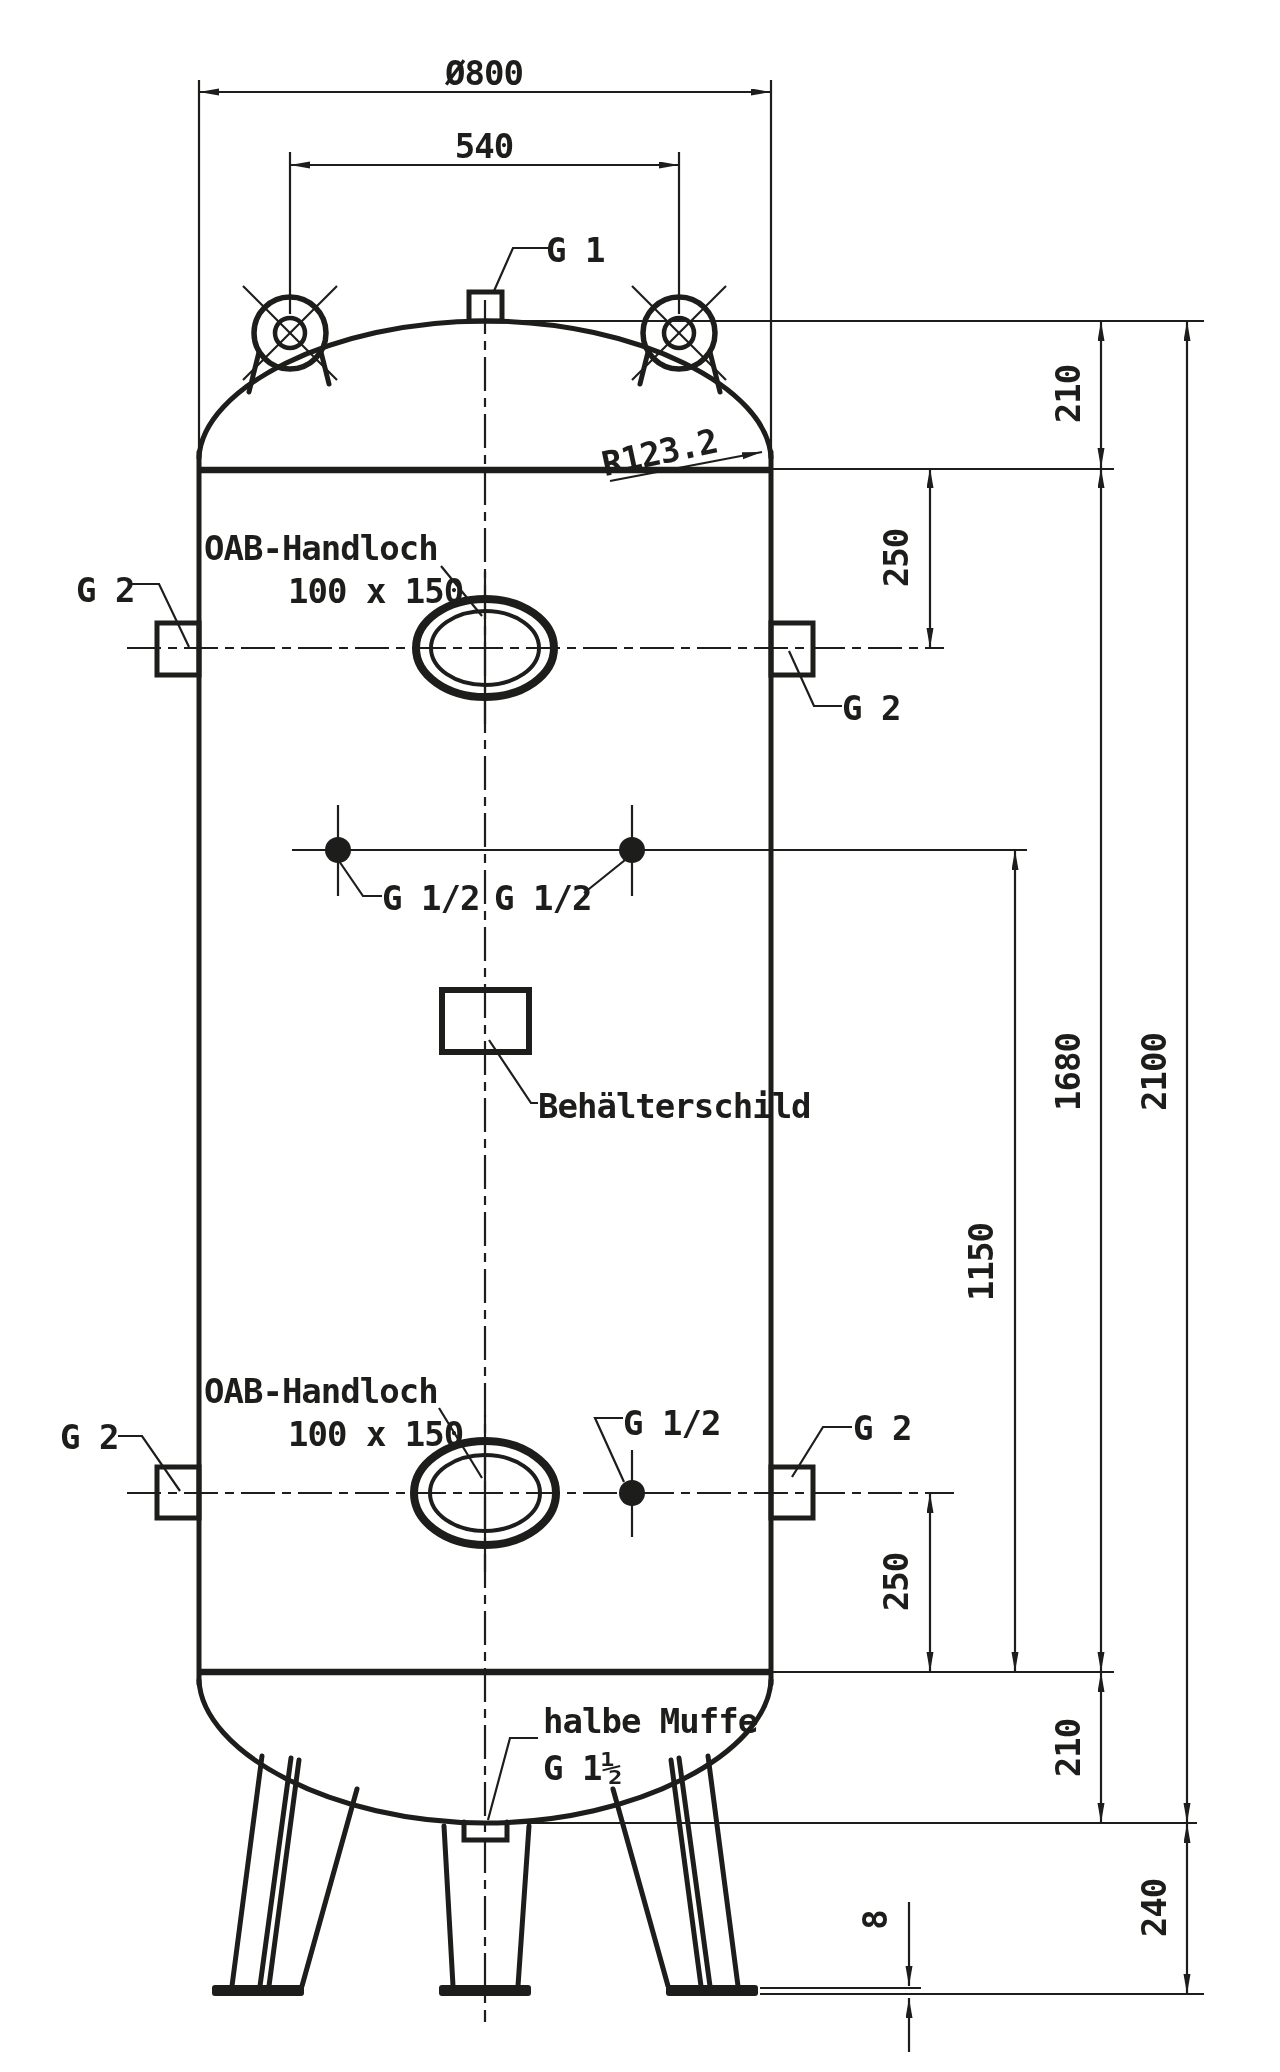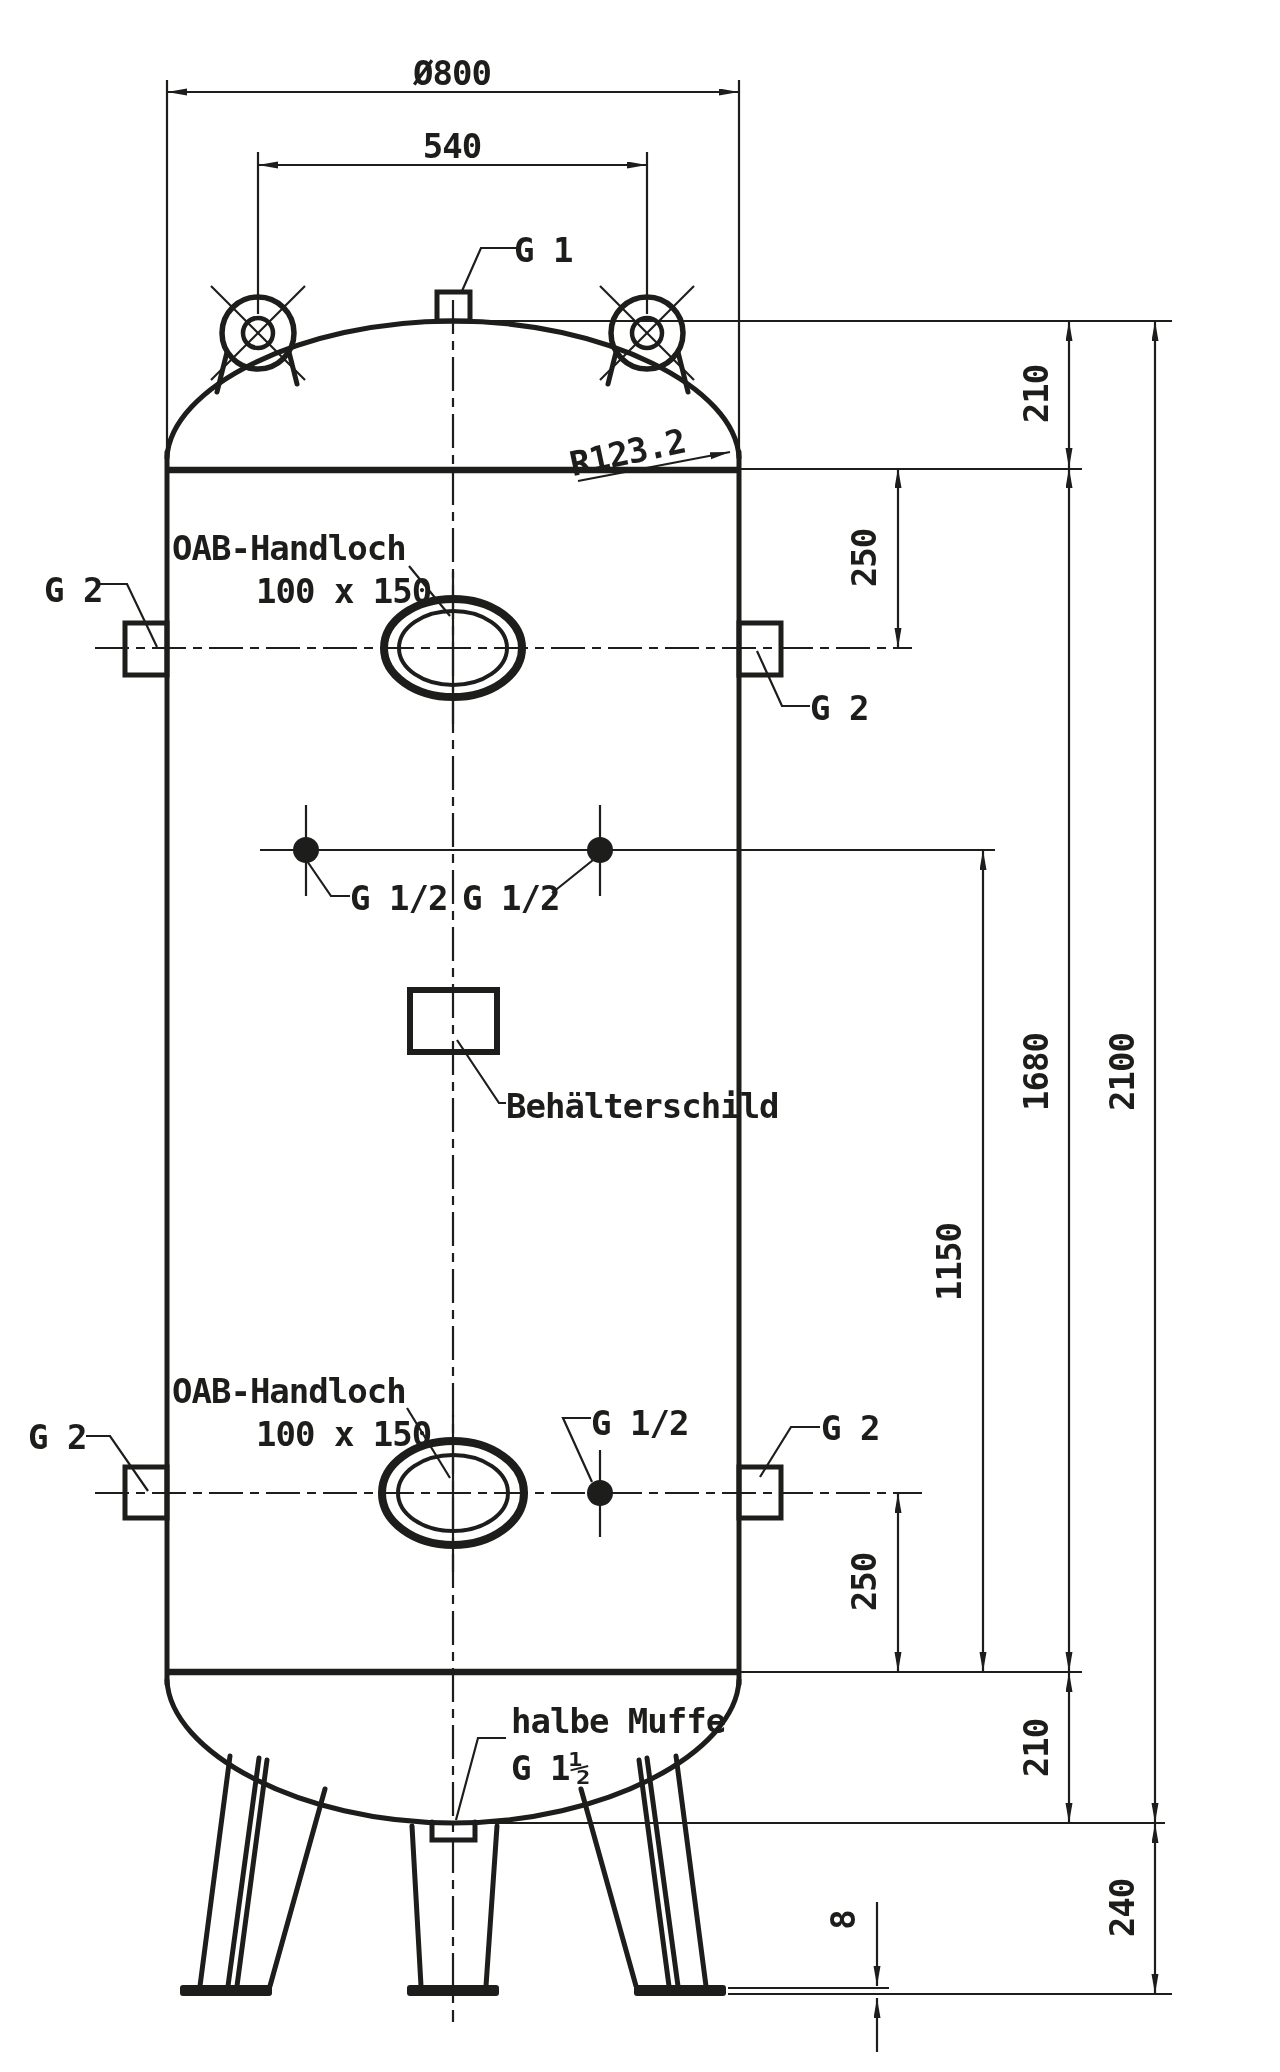--- a/index.html
+++ b/index.html
@@ -1,16 +1,16 @@
 <!DOCTYPE html>
 <html><head>
 <meta charset="utf-8">
 <style>
   html,body{margin:0;padding:0;background:#ffffff;}
-  .stage{position:relative;width:1172px;height:2072px;background:#ffffff;overflow:hidden;}
+  .stage{position:relative;width:1172px;height:2072px;background:#ffffff;overflow:hidden;margin-left:32px;}
   svg{display:block;}
   
   .ln{stroke:#1d1d1b;fill:none;stroke-linecap:round;}
   .body-ln{stroke-width:5;}
   .weld-ln{stroke-width:6.5;stroke-linecap:butt;}
   .thin-ln{stroke-width:2.2;stroke-linecap:butt;}
   .leg-ln{stroke-width:5;}
   .noz-ln{stroke-width:5;}
   .cl-ln{stroke-width:2.2;stroke-dasharray:34 7 9 7;stroke-linecap:butt;}
   .fill-blk{fill:#1d1d1b;stroke:none;}

